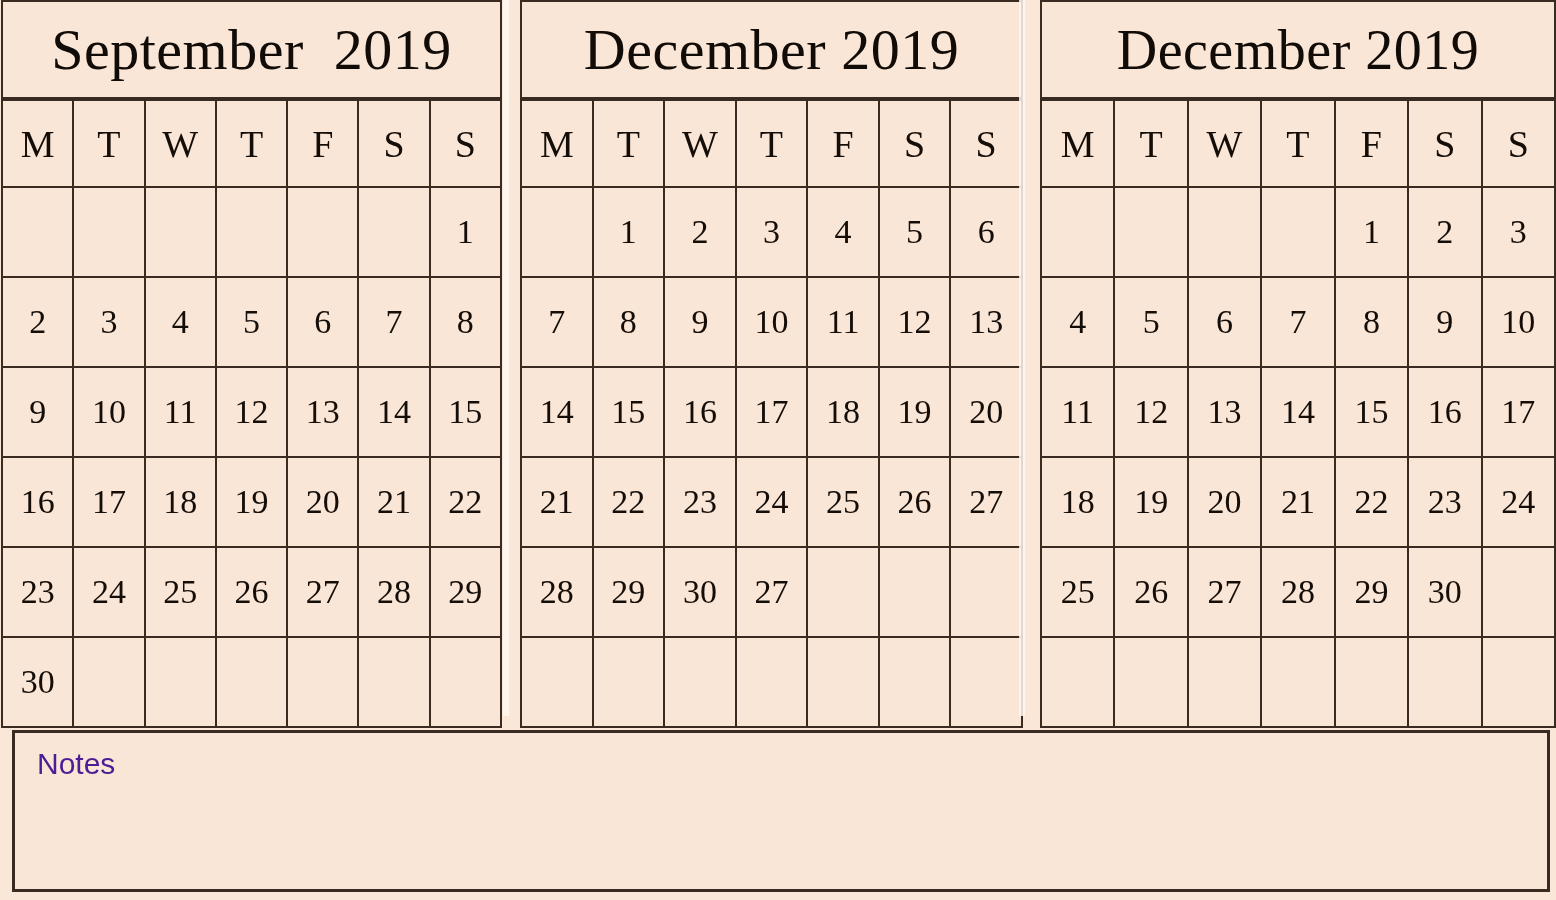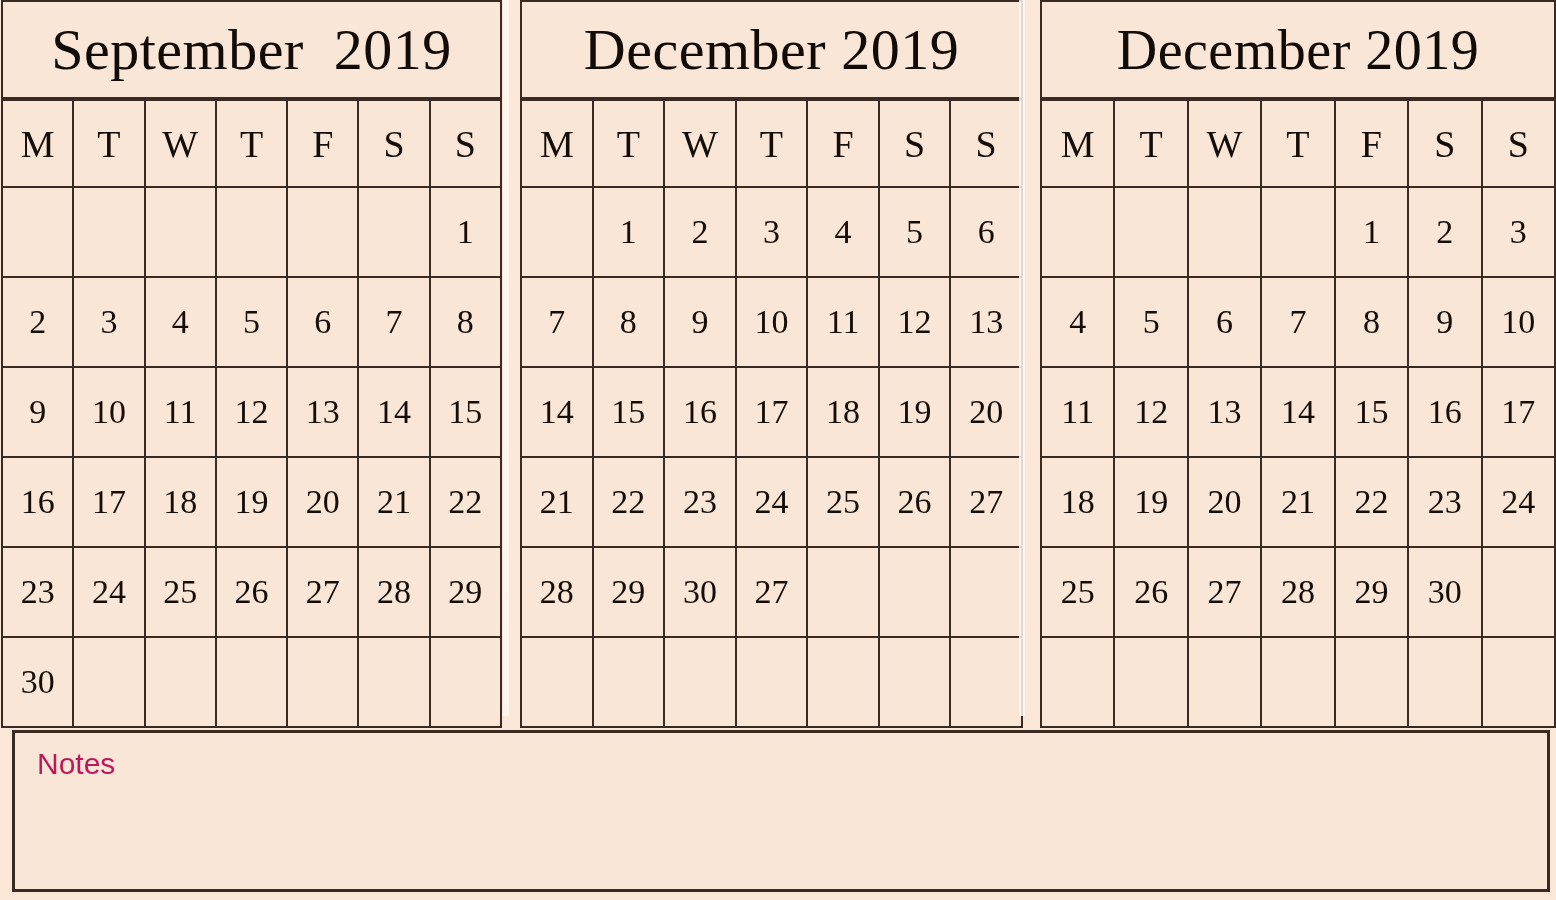--- a/index.html
+++ b/index.html
@@ -107,21 +107,21 @@
     top: 730px;
     width: 1538px;
     height: 162px;
     box-sizing: border-box;
     border: 3px solid #3A2B22;
     background: #FAE6D6;
   }
   .notes-label {
     font-family: "Liberation Sans", "DejaVu Sans", sans-serif;
     font-size: 30px;
-    color: #be185d;
+    color: #4c1d95;
     padding: 14px 0 0 22px;
     line-height: 1.1;
     display: block;
   }
 
   
   .panel-gap {
     position: absolute;
     top: 0;
     width: 6px;

